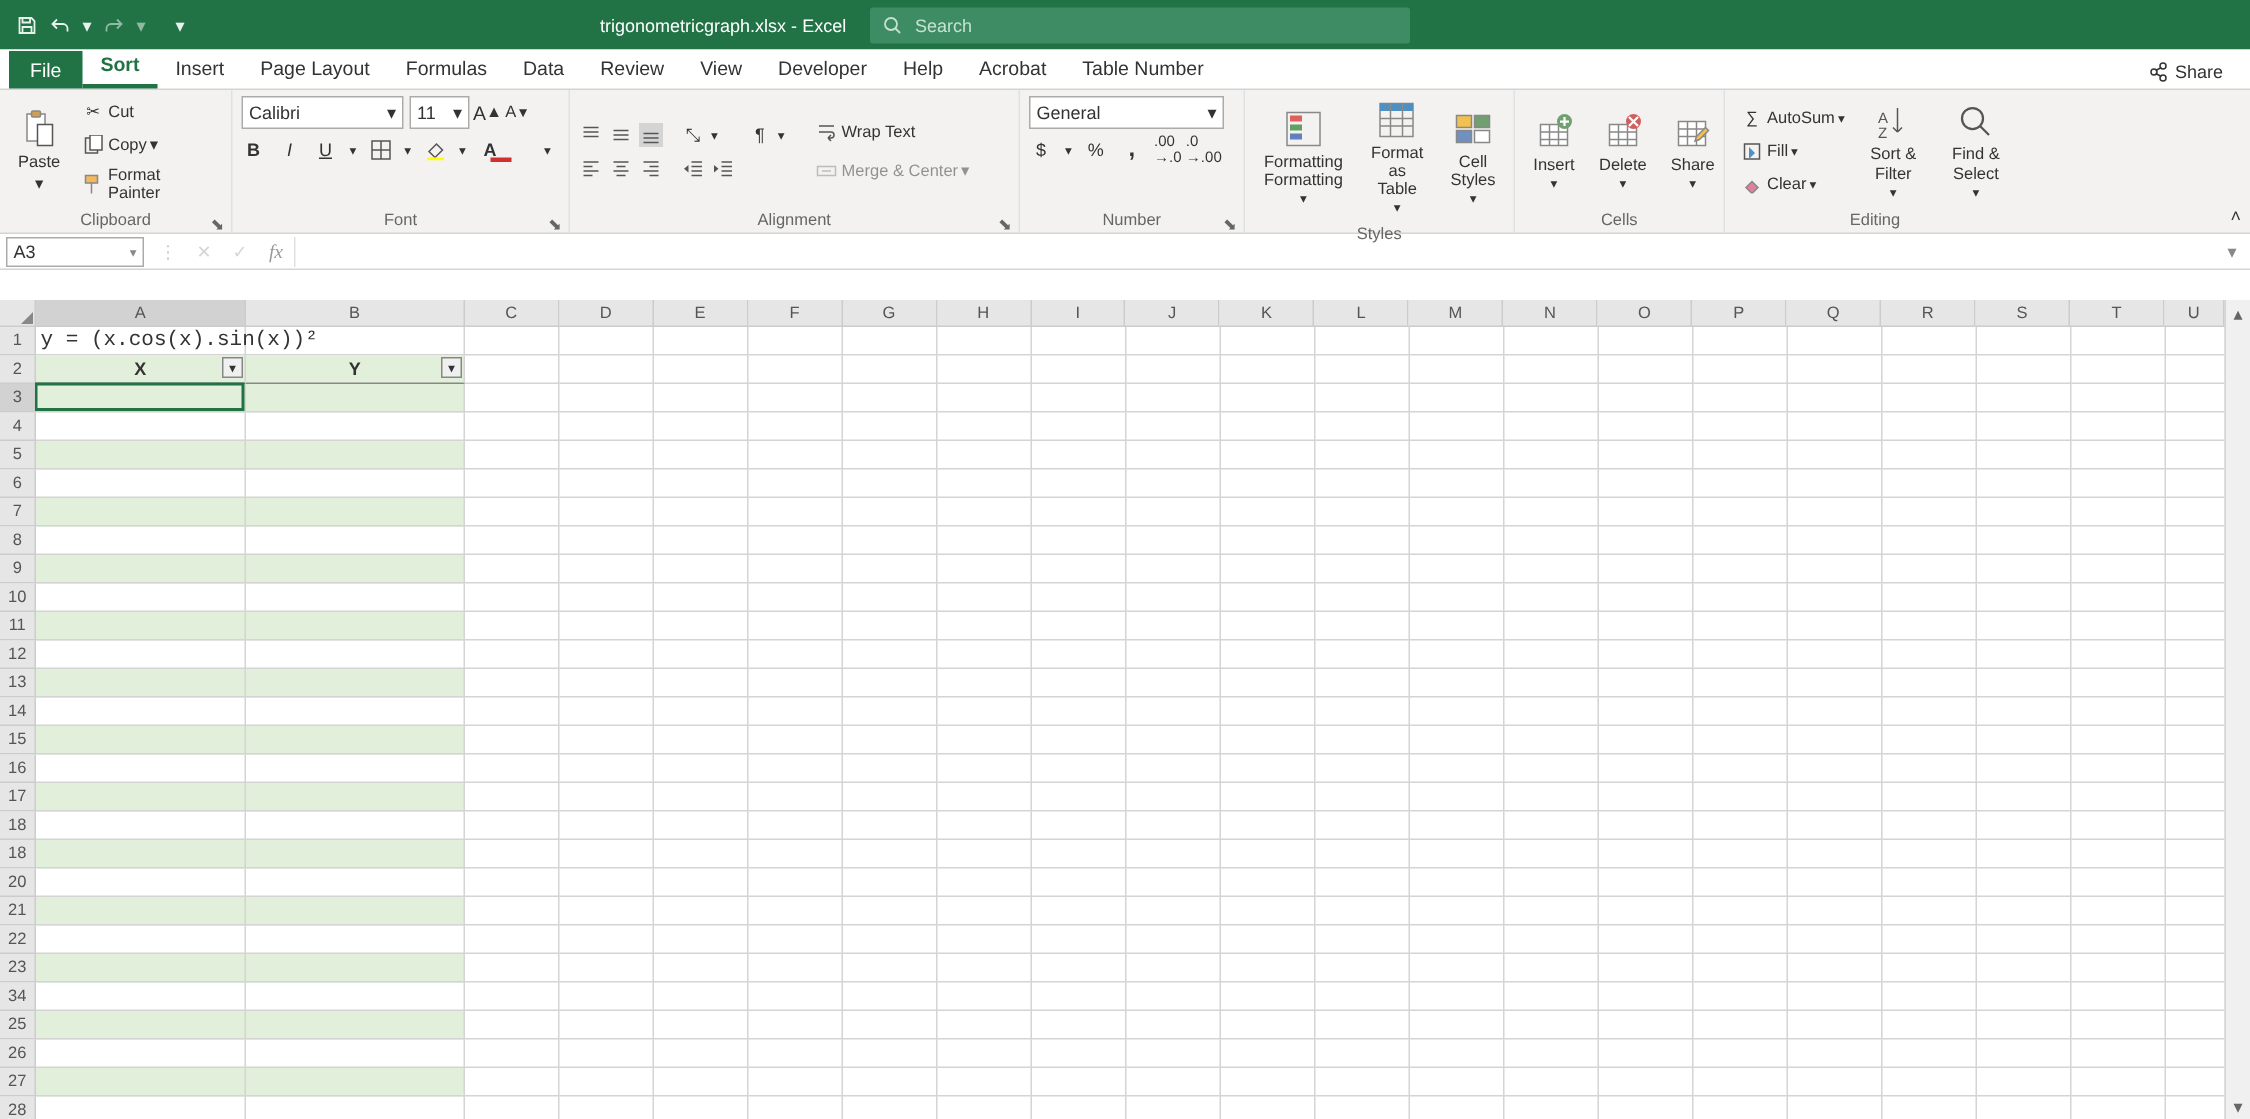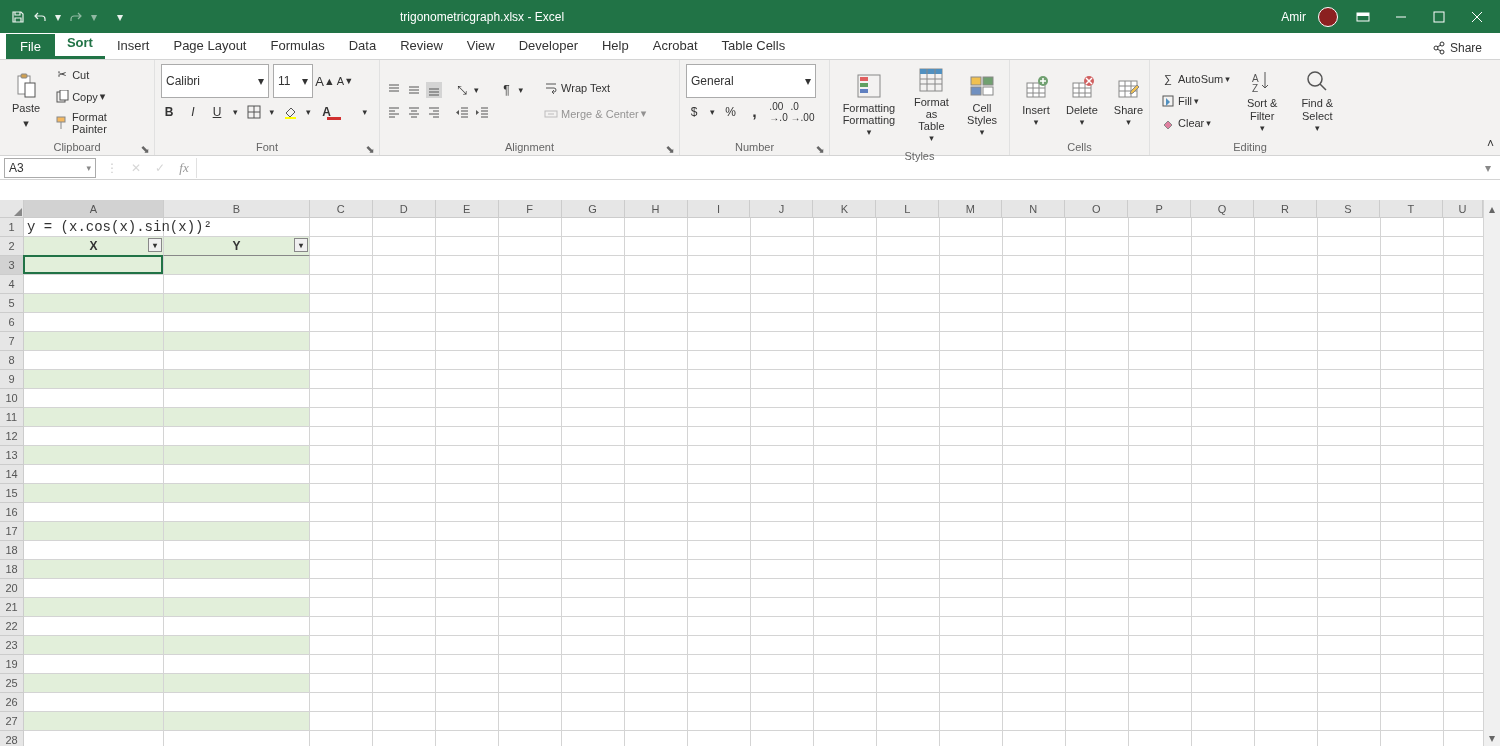--- a/index.html
+++ b/index.html
@@ -26,21 +26,21 @@
 .ribbon { height: 96px; background: #f3f2f1; display: flex; border-bottom: 1px solid #d4d4d4; position: relative; }
 .group { border-right: 1px solid #e1e1e1; display: flex; flex-direction: column; }
 .group-body { flex: 1; display: flex; align-items: center; padding: 4px 6px; gap: 4px; }
 .group-label { text-align: center; font-size: 11px; color: #666; padding-bottom: 2px; position: relative; }
 .group-label .launcher { position: absolute; right: 4px; bottom: 2px; width: 10px; height: 10px; }
 .vbtn { display: flex; flex-direction: column; align-items: center; justify-content: center; gap: 2px; padding: 2px 6px; font-size: 11px; line-height: 1.1; text-align: center; }
 .vbtn .bigic { width: 28px; height: 28px; display: flex; align-items: center; justify-content: center; }
 .col { display: flex; flex-direction: column; gap: 2px; }
 .row { display: flex; align-items: center; gap: 4px; }
 .smallbtn { padding: 2px 4px; display: flex; align-items: center; gap: 2px; font-size: 11px; }
-.selbox { height: 34px; border: 1px solid #ababab; background: #fff; font-size: 12px; padding: 0 4px; display: flex; align-items: center; justify-content: space-between; }
+.selbox { height: 22px; border: 1px solid #ababab; background: #fff; font-size: 12px; padding: 0 4px; display: flex; align-items: center; justify-content: space-between; }
 .ic16 { width: 16px; height: 16px; display: inline-flex; align-items: center; justify-content: center; }
 .collapse { position: absolute; right: 6px; bottom: 4px; }
 
 
 .fbar { height: 24px; display: flex; align-items: center; border-bottom: 1px solid #d4d4d4; }
 .namebox { width: 92px; height: 20px; border: 1px solid #ababab; margin: 0 4px; padding: 0 4px; font-size: 12px; display: flex; align-items: center; }
 .fbar .ic16 { color: #999; margin: 0 4px; }
 .fx { font-style: italic; font-family: "Times New Roman"; font-size: 13px; }
 .formula-input { flex: 1; height: 20px; border-left: 1px solid #e1e1e1; padding: 0 6px; }
 
@@ -89,61 +89,43 @@
         </svg>
       </span>
     <span class="ic" style="width:8px;opacity:.5">▾</span>
     <span class="ic" style="margin-left:8px">▾</span>
   </div>
   <div class="title-text">
     <span>trigonometricgraph.xlsx</span>
     <span> - </span>
     <span>Excel</span>
   </div>
-  <div class="title-right">
-    <span>Amir</span>
-    <span class="avatar"></span>
-    <span class="win-btn">
-        <svg width="14" height="10" viewBox="0 0 14 10">
-          <rect x="1" y="1" width="12" height="8" fill="none" stroke="#fff"></rect>
-          <rect x="1" y="1" width="12" height="3" fill="#fff"></rect>
-        </svg>
-      </span>
-    <span class="win-btn">
-        <svg width="12" height="12">
-          <path stroke="#fff" d="M1 6h10"></path>
-        </svg>
-      </span>
-    <span class="win-btn">
-        <svg width="12" height="12">
-          <rect x="1" y="1" width="10" height="10" fill="none" stroke="#fff"></rect>
-        </svg>
-      </span>
-    <span class="win-btn">
-        <svg width="12" height="12">
-          <path stroke="#fff" d="M1 1l10 10M11 1L1 11"></path>
-        </svg>
-      </span>
+  <div class="searchbox">
+    <svg width="14" height="14" viewBox="0 0 14 14">
+        <circle cx="6" cy="6" r="4" fill="none" stroke="#c6e2d2" stroke-width="1.2"></circle>
+        <path stroke="#c6e2d2" stroke-width="1.2" d="M9 9l3 3"></path>
+      </svg>
+    <span style="margin-left:8px">Search</span>
   </div>
 </div>
 
 <div class="tabs">
 
   <div class="tab file">File</div>
     <div class="tab active">Sort</div>
     <div class="tab">Insert</div>
     <div class="tab">Page Layout</div>
     <div class="tab">Formulas</div>
     <div class="tab">Data</div>
     <div class="tab">Review</div>
     <div class="tab">View</div>
     <div class="tab">Developer</div>
     <div class="tab">Help</div>
     <div class="tab">Acrobat</div>
-    <div class="tab">Table Cells</div>
+    <div class="tab">Table Number</div>
     <div class="share">
     <svg width="14" height="14" viewBox="0 0 14 14">
         <path fill="none" stroke="#333" d="M9 4L5 6M9 10L5 8"></path>
         <circle cx="10" cy="3" r="2" fill="none" stroke="#333"></circle>
         <circle cx="4" cy="7" r="2" fill="none" stroke="#333"></circle>
         <circle cx="10" cy="11" r="2" fill="none" stroke="#333"></circle>
       </svg>
     <span>Share</span>
   </div>
 </div>
@@ -540,21 +522,21 @@
           <div class="rh">14</div>
           <div class="rh">15</div>
           <div class="rh">16</div>
           <div class="rh">17</div>
           <div class="rh">18</div>
           <div class="rh">18</div>
           <div class="rh">20</div>
           <div class="rh">21</div>
           <div class="rh">22</div>
           <div class="rh">23</div>
-          <div class="rh">19</div>
+          <div class="rh">34</div>
           <div class="rh">25</div>
           <div class="rh">26</div>
           <div class="rh">27</div>
           <div class="rh">28</div>
         </div>
       <div class="cells">
           <div class="crow">
             <div class="cell formula" style="width: 140px; overflow: visible;">y = (x.cos(x).sin(x))²</div>
             <div class="cell" style="width: 146px;"></div>
             <div class="cell" style="width: 63px;"></div>

